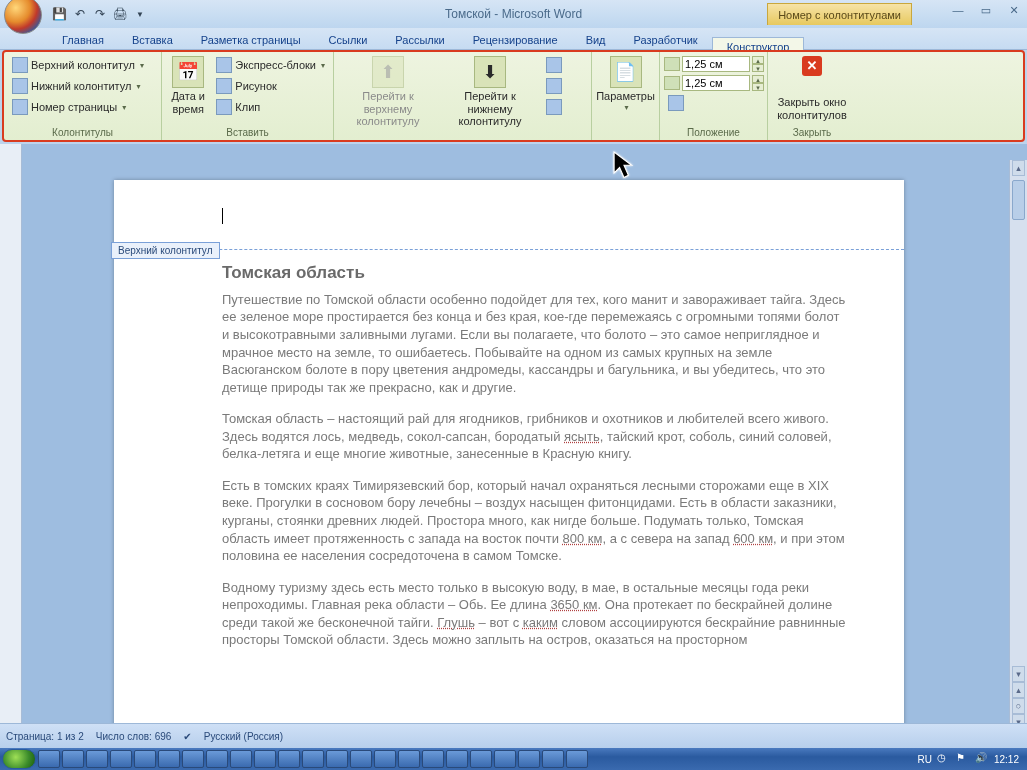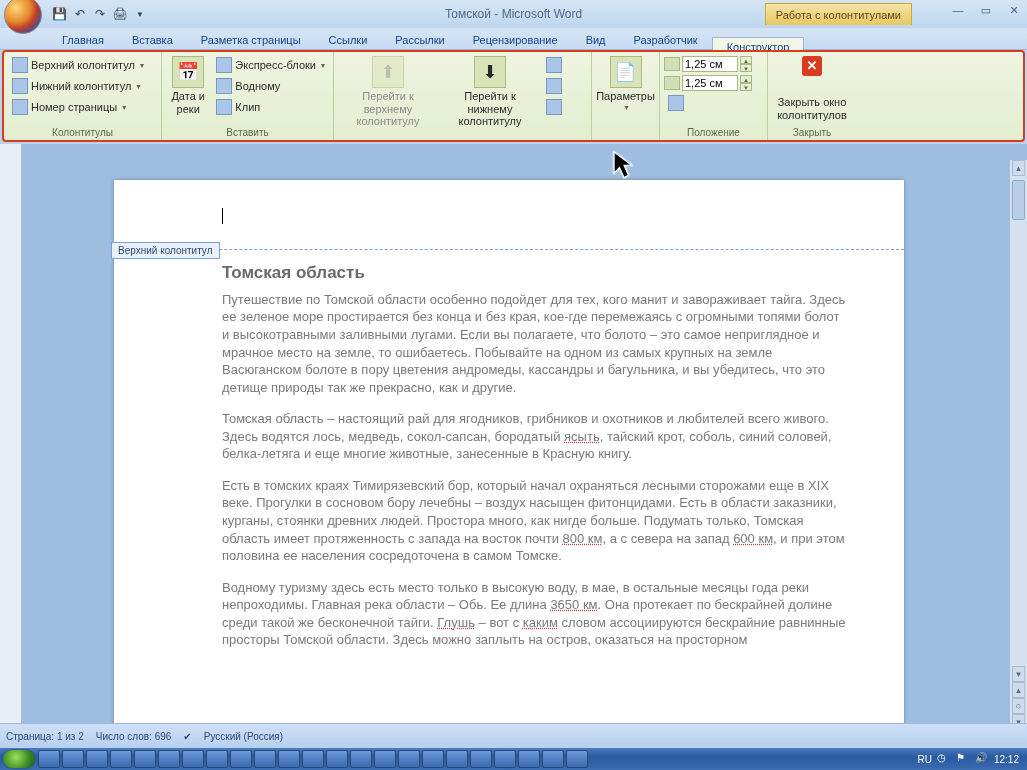--- a/index.html
+++ b/index.html
@@ -27,21 +27,21 @@
 .r-group-label { text-align: center; color: #5a6a4a; font-size: 10px; padding: 1px 0 2px; }
 .r-btn-small { display: flex; align-items: center; gap: 3px; padding: 1px 4px; color: #2a2a2a; font-size: 11px; white-space: nowrap; }
 .r-btn-small .ico { width: 16px; height: 16px; background: #a9c5e8; border: 1px solid #7a9abd; display: inline-block; }
 .r-dd { color: #5a6a4a; font-size: 8px; margin-left: 2px; }
 .r-btn-large { display: flex; flex-direction: column; align-items: center; width: 62px; text-align: center; color: #2a2a2a; font-size: 11px; padding: 2px; line-height: 1.15; }
 .r-btn-large.disabled { color: #8a8a8a; }
 .r-btn-large .ico-lg { width: 32px; height: 32px; background: #d9e3b8; border: 1px solid #a8b880; margin-bottom: 2px; display: flex; align-items: center; justify-content: center; font-size: 18px; }
 .r-col { display: flex; flex-direction: column; gap: 1px; }
 .pos-input { display: flex; align-items: center; gap: 2px; font-size: 11px; }
 .pos-input .ico { width: 16px; height: 14px; background: #cfe0b8; border: 1px solid #a8b880; }
-.pos-input input { width: 56px; height: 16px; font-size: 11px; border: 1px solid #a8b880; background: #fff; padding: 0 2px; }
+.pos-input input { width: 68px; height: 16px; font-size: 11px; border: 1px solid #a8b880; background: #fff; padding: 0 2px; }
 .pos-spin { width: 12px; display: flex; flex-direction: column; }
 .pos-spin span { height: 8px; font-size: 7px; line-height: 7px; text-align: center; background: #e6eed3; border: 1px solid #a8b880; color: #5a6a4a; }
 .close-x { width: 20px; height: 20px; background: #d93b1f; color: #fff; border-radius: 3px; display: flex; align-items: center; justify-content: center; font-weight: bold; font-size: 13px; }
 
 
 .doc-area { position: absolute; top: 144px; bottom: 40px; left: 0; right: 0; background: #9ebde0; display: flex; }
 .vruler { width: 22px; background: #e8eef6; border-right: 1px solid #a8bcd6; position: relative; }
 .left-gutter { width: 92px; background: #9ebde0; }
 .page-col { flex: 1; position: relative; }
 .hruler { position: absolute; top: 0; left: 22px; right: 18px; height: 16px; background: #e8eef6; border-bottom: 1px solid #a8bcd6; font-size: 8px; color: #5a6a8a; overflow: hidden; white-space: nowrap; padding-left: 76px; letter-spacing: 0.2px; }
@@ -81,21 +81,21 @@
 <div class="title-bar">
   <div class="office-btn"></div>
   <div class="qat">
     <span class="qat-icon">💾</span>
     <span class="qat-icon">↶</span>
     <span class="qat-icon">↷</span>
     <span class="qat-icon">🖨</span>
     <span class="qat-icon" style="font-size:8px;">▼</span>
   </div>
   <div class="title-text">Томской - Microsoft Word</div>
-  <div class="contextual-tab-label">Работа с колонтитулами</div>
+  <div class="contextual-tab-label">Номер с колонтитулами</div>
   <div class="win-controls">
     <span class="win-ctrl">—</span>
     <span class="win-ctrl">▭</span>
     <span class="win-ctrl">✕</span>
   </div>
 </div>
 
 <div class="tab-row">
   <div class="tab">Главная</div>
   <div class="tab">Вставка</div>
@@ -131,31 +131,31 @@
       </div>
     </div>
     <div class="r-group-label">Колонтитулы</div>
   </div>
 
   <div class="r-group" style="width:172px;">
     <div class="r-group-body">
       <div class="r-btn-large">
         <span class="ico-lg">📅</span>
         <span>Дата и</span>
-        <span>реки</span>
+        <span>время</span>
       </div>
       <div class="r-col" style="gap:3px; padding-top:2px;">
         <div class="r-btn-small">
             <span class="ico"></span>
             <span>Экспресс-блоки</span>
             <span class="r-dd">▾</span>
           </div>
         <div class="r-btn-small">
             <span class="ico"></span>
-            <span>Водному</span>
+            <span>Рисунок</span>
           </div>
         <div class="r-btn-small">
             <span class="ico"></span>
             <span>Клип</span>
           </div>
       </div>
     </div>
     <div class="r-group-label">Вставить</div>
   </div>
 

